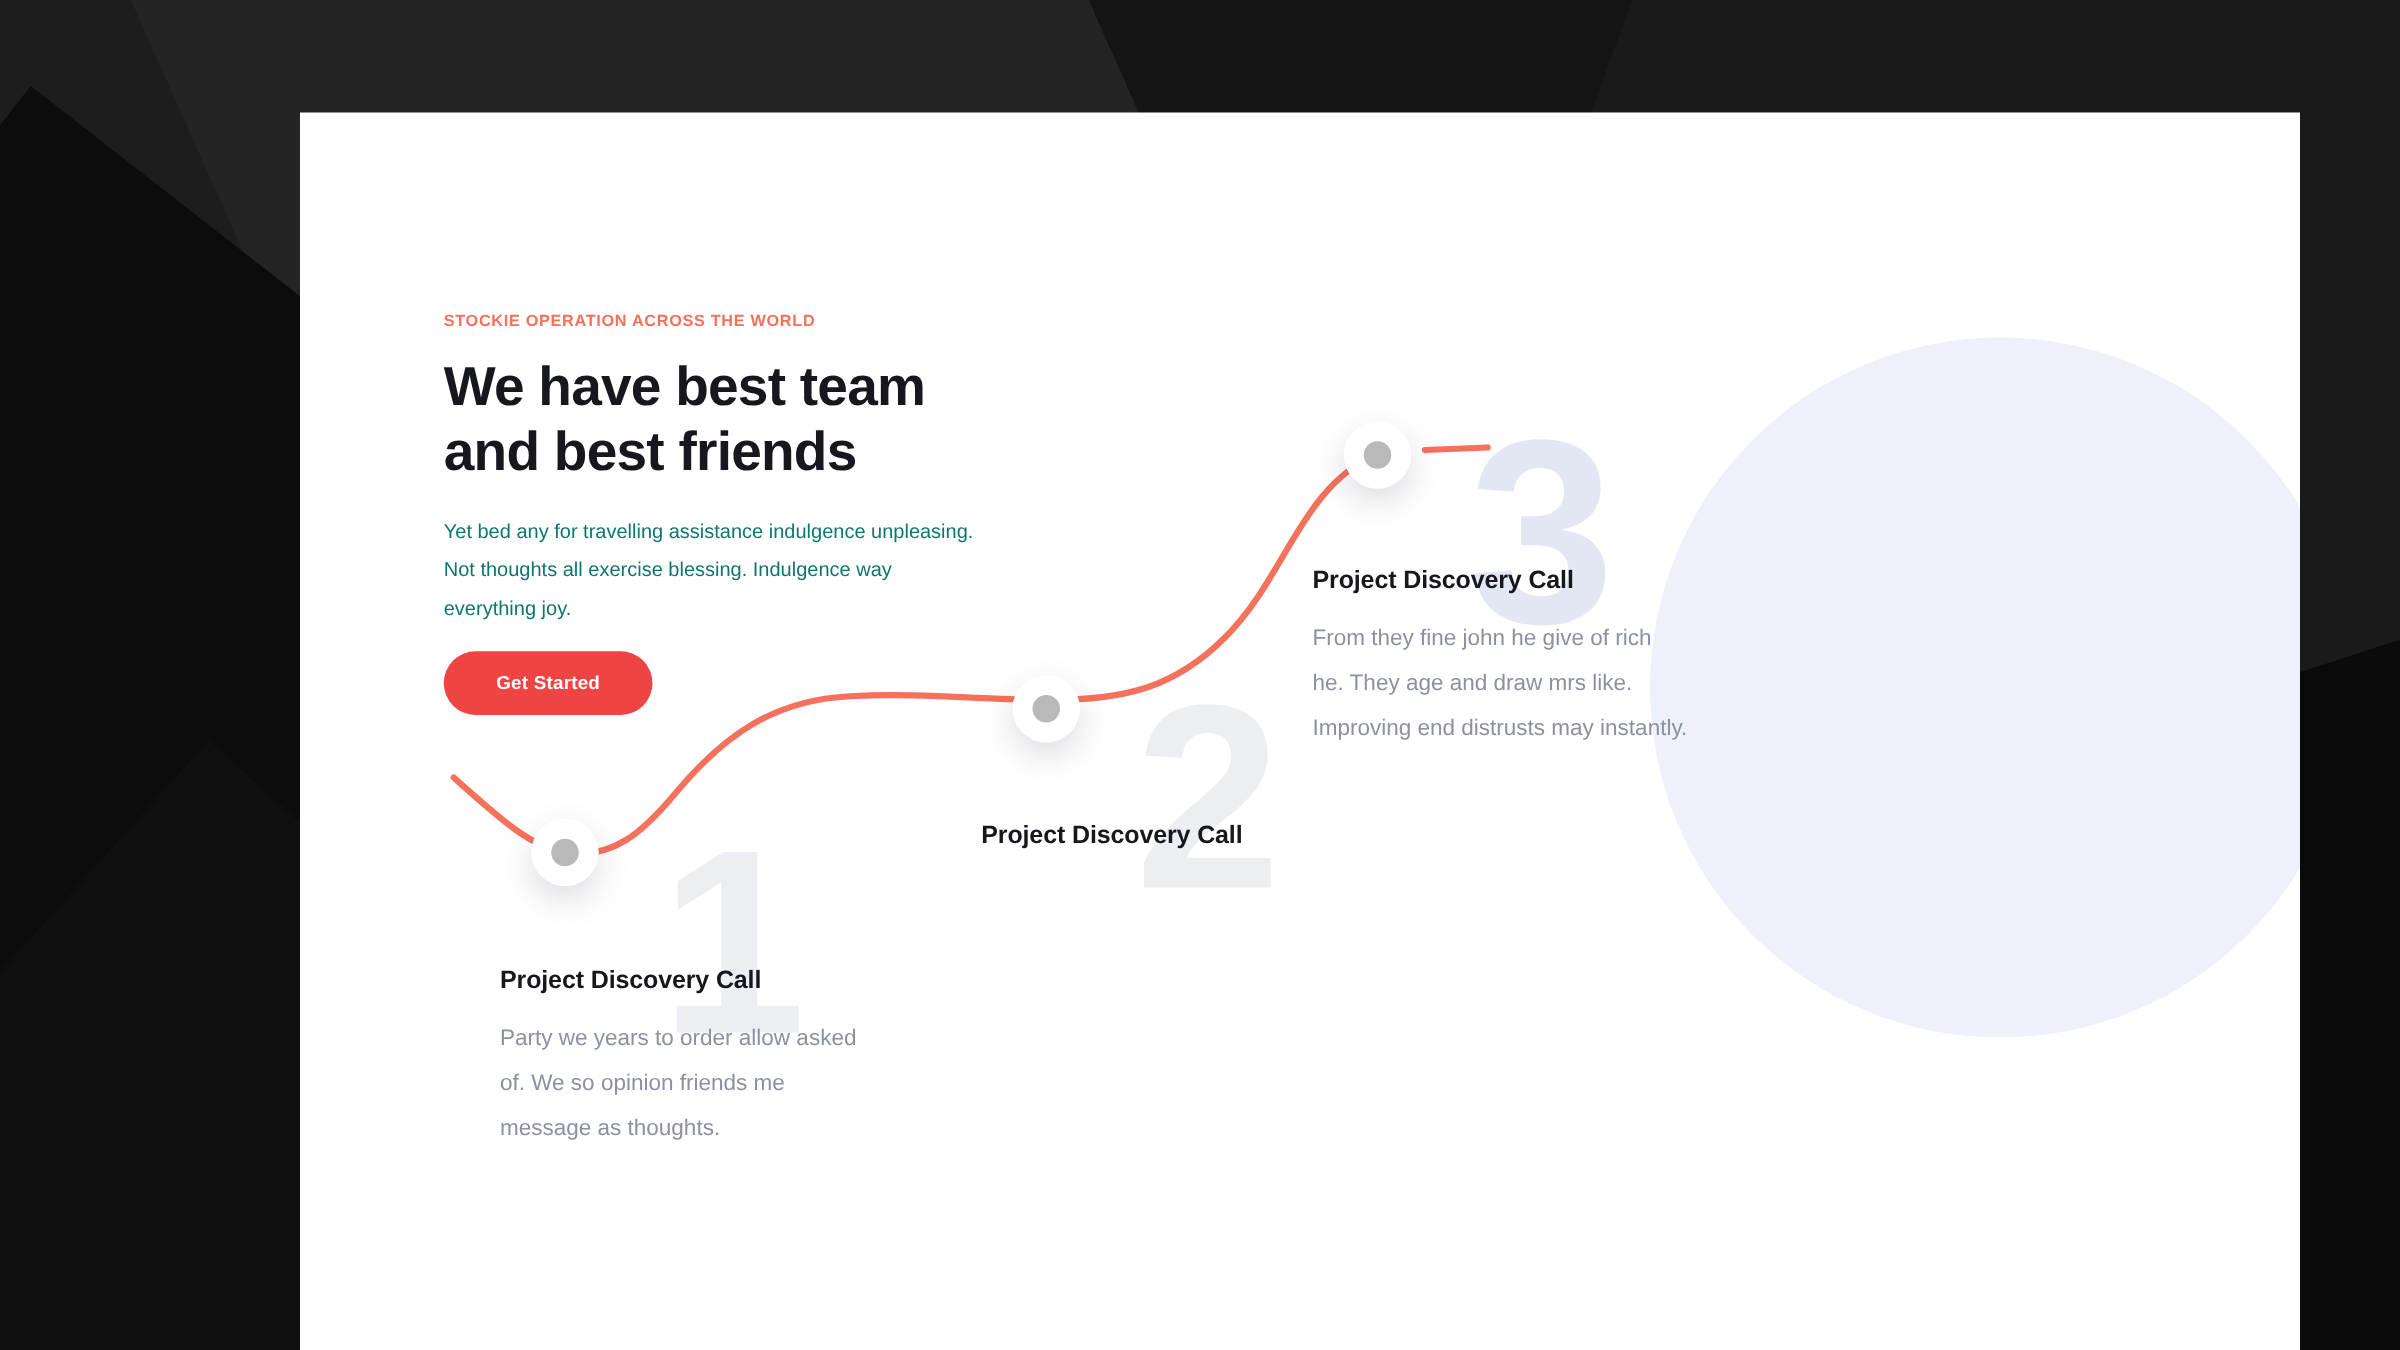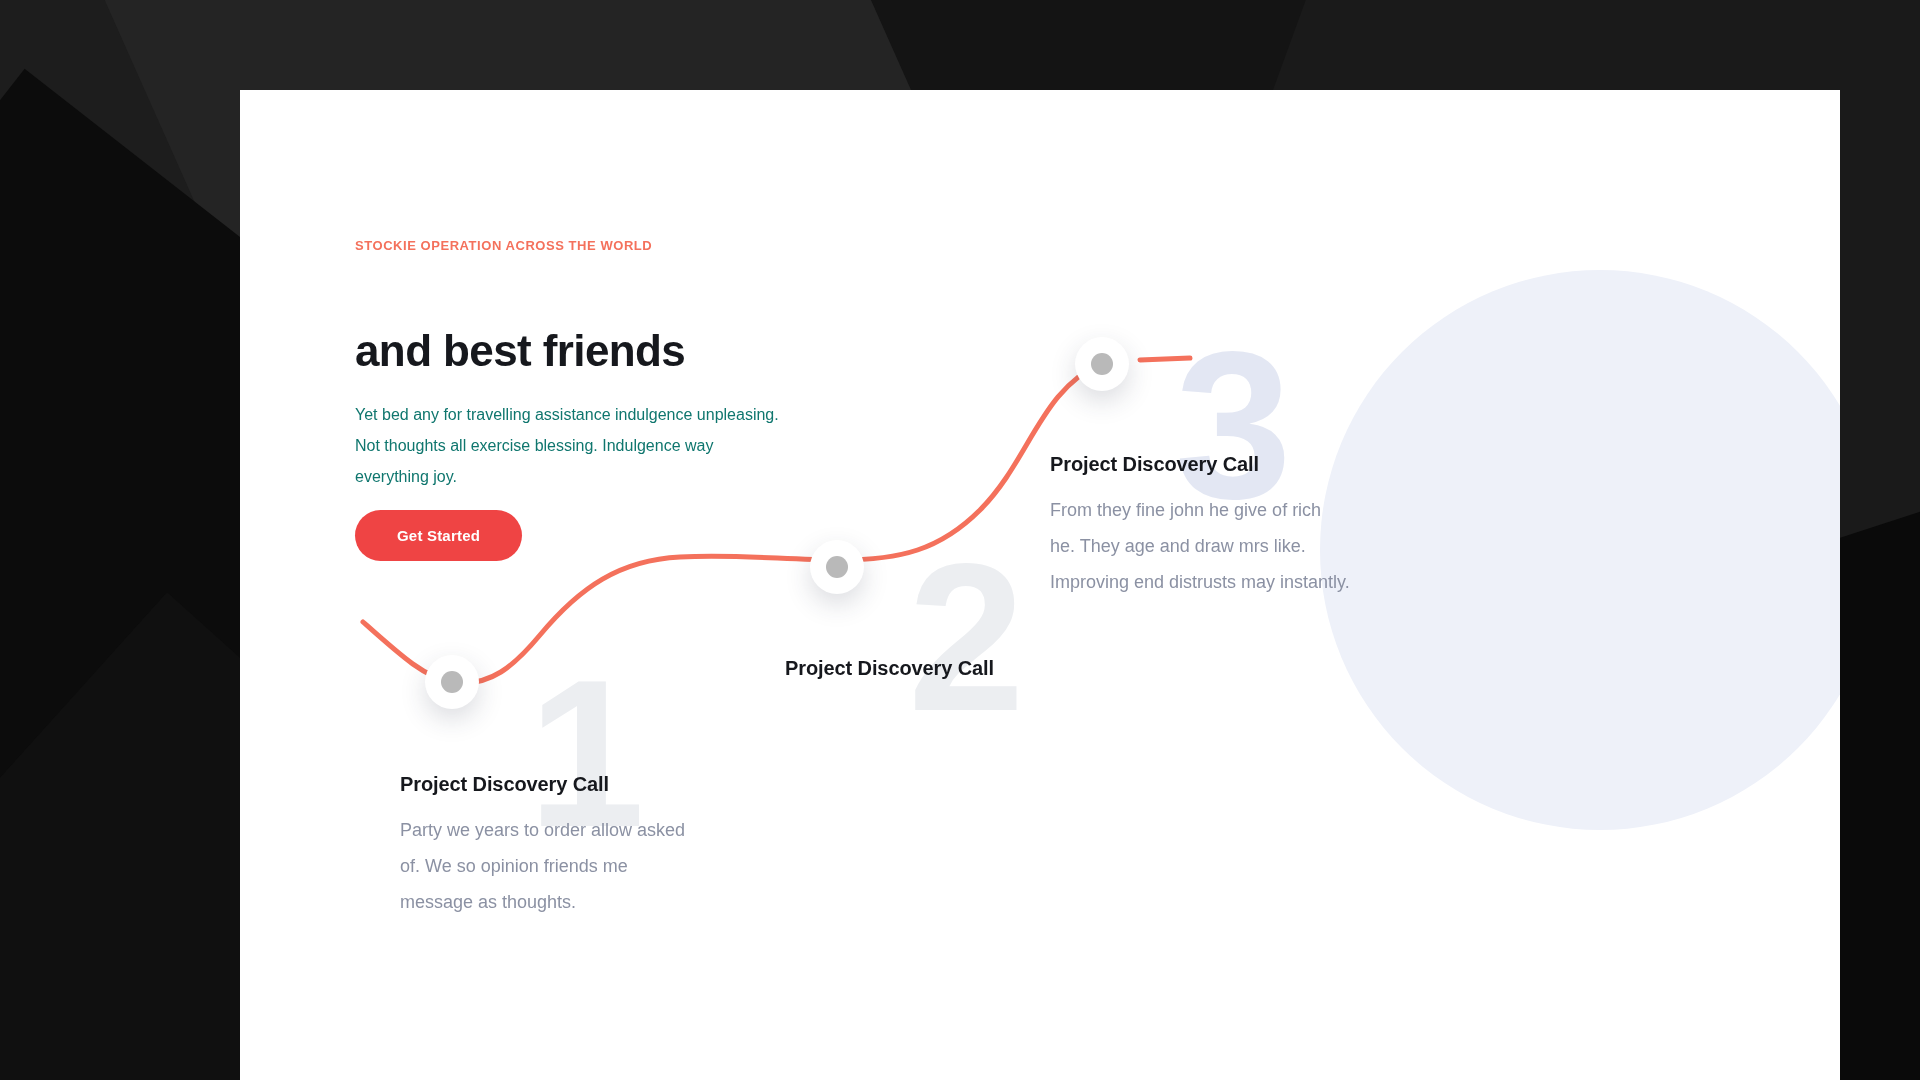--- a/index.html
+++ b/index.html
@@ -62,21 +62,21 @@
     position:absolute;
     right:-40px; top:180px;
     width:560px; height:560px;
     border-radius:50%;
     background:#eef1f9;
   }
 
   
   .intro{
     position:absolute;
-    left:115px; top:148px;
+    left:115px; top:159px;
     width:430px;
     z-index:6;
   }
   .eyebrow{
     color:#f4715c;
     font-size:13px;
     font-weight:700;
     letter-spacing:0.55px;
     text-transform:uppercase;
     margin-bottom:20px;
@@ -195,21 +195,21 @@
 
   <div class="blob"></div>
 
   <div class="watermark wm-1">1</div>
   <div class="watermark wm-2">2</div>
   <div class="watermark wm-3">3</div>
 
   <div class="intro">
     <div class="eyebrow">STOCKIE OPERATION ACROSS THE WORLD</div>
     <h1 class="headline">
-      <br>
+      <span>We have best team</span><br>
       <span>and best friends</span>
     </h1>
     <p class="lead">Yet bed any for travelling assistance indulgence unpleasing. Not thoughts all exercise blessing. Indulgence way everything joy.</p>
     <button class="cta">Get Started</button>
   </div>
 
   <svg class="curve-layer" viewBox="0 0 1600 1060">
     <path d="M 123 532
              C 160 565, 185 588, 212 592
              C 250 598, 275 575, 300 545

